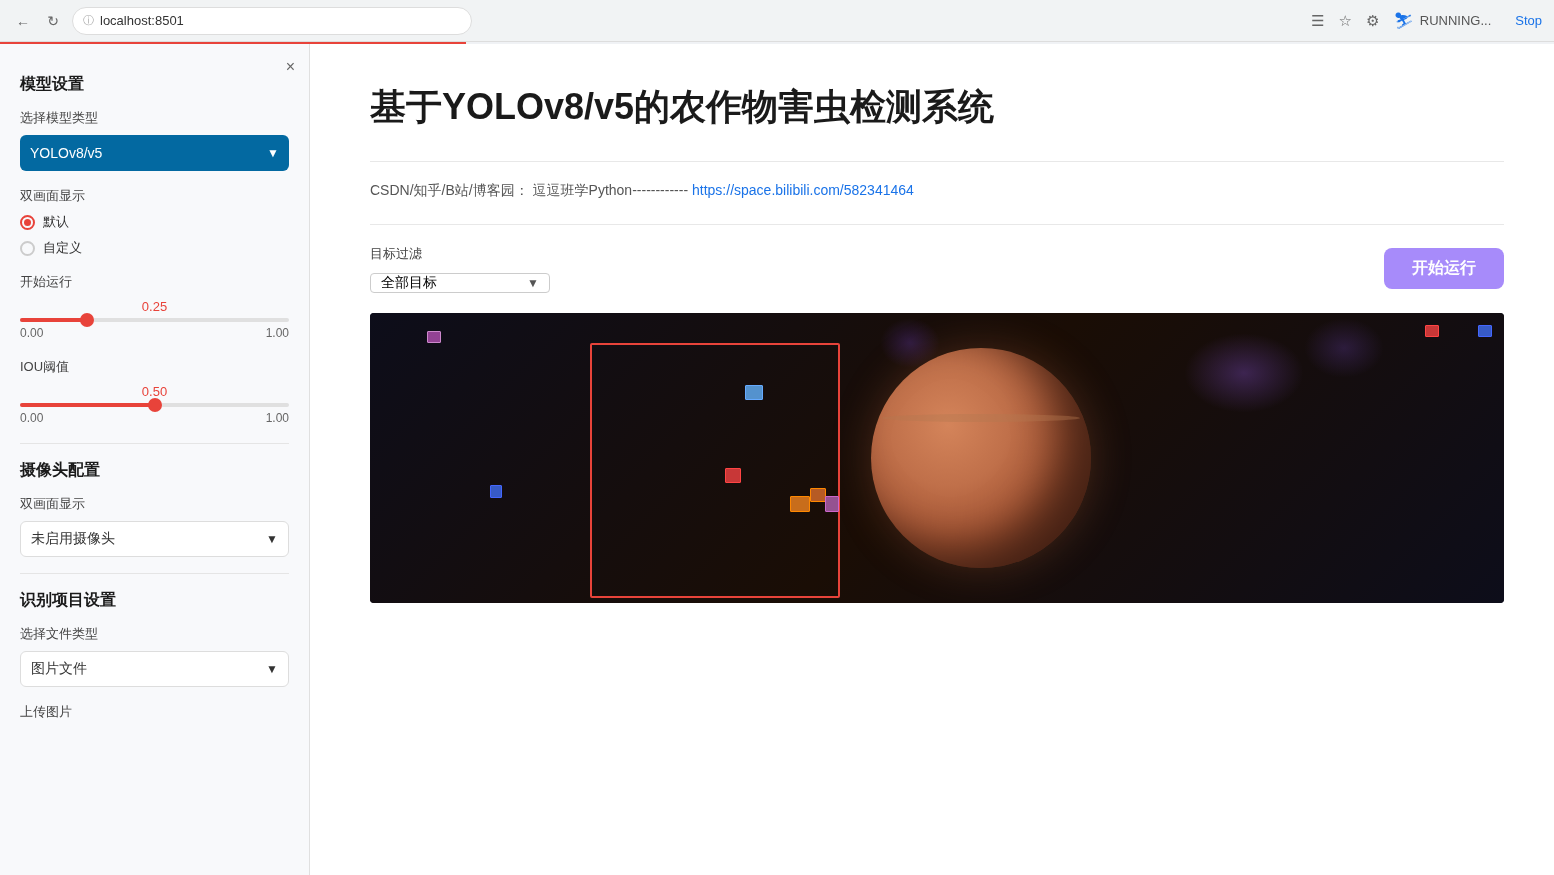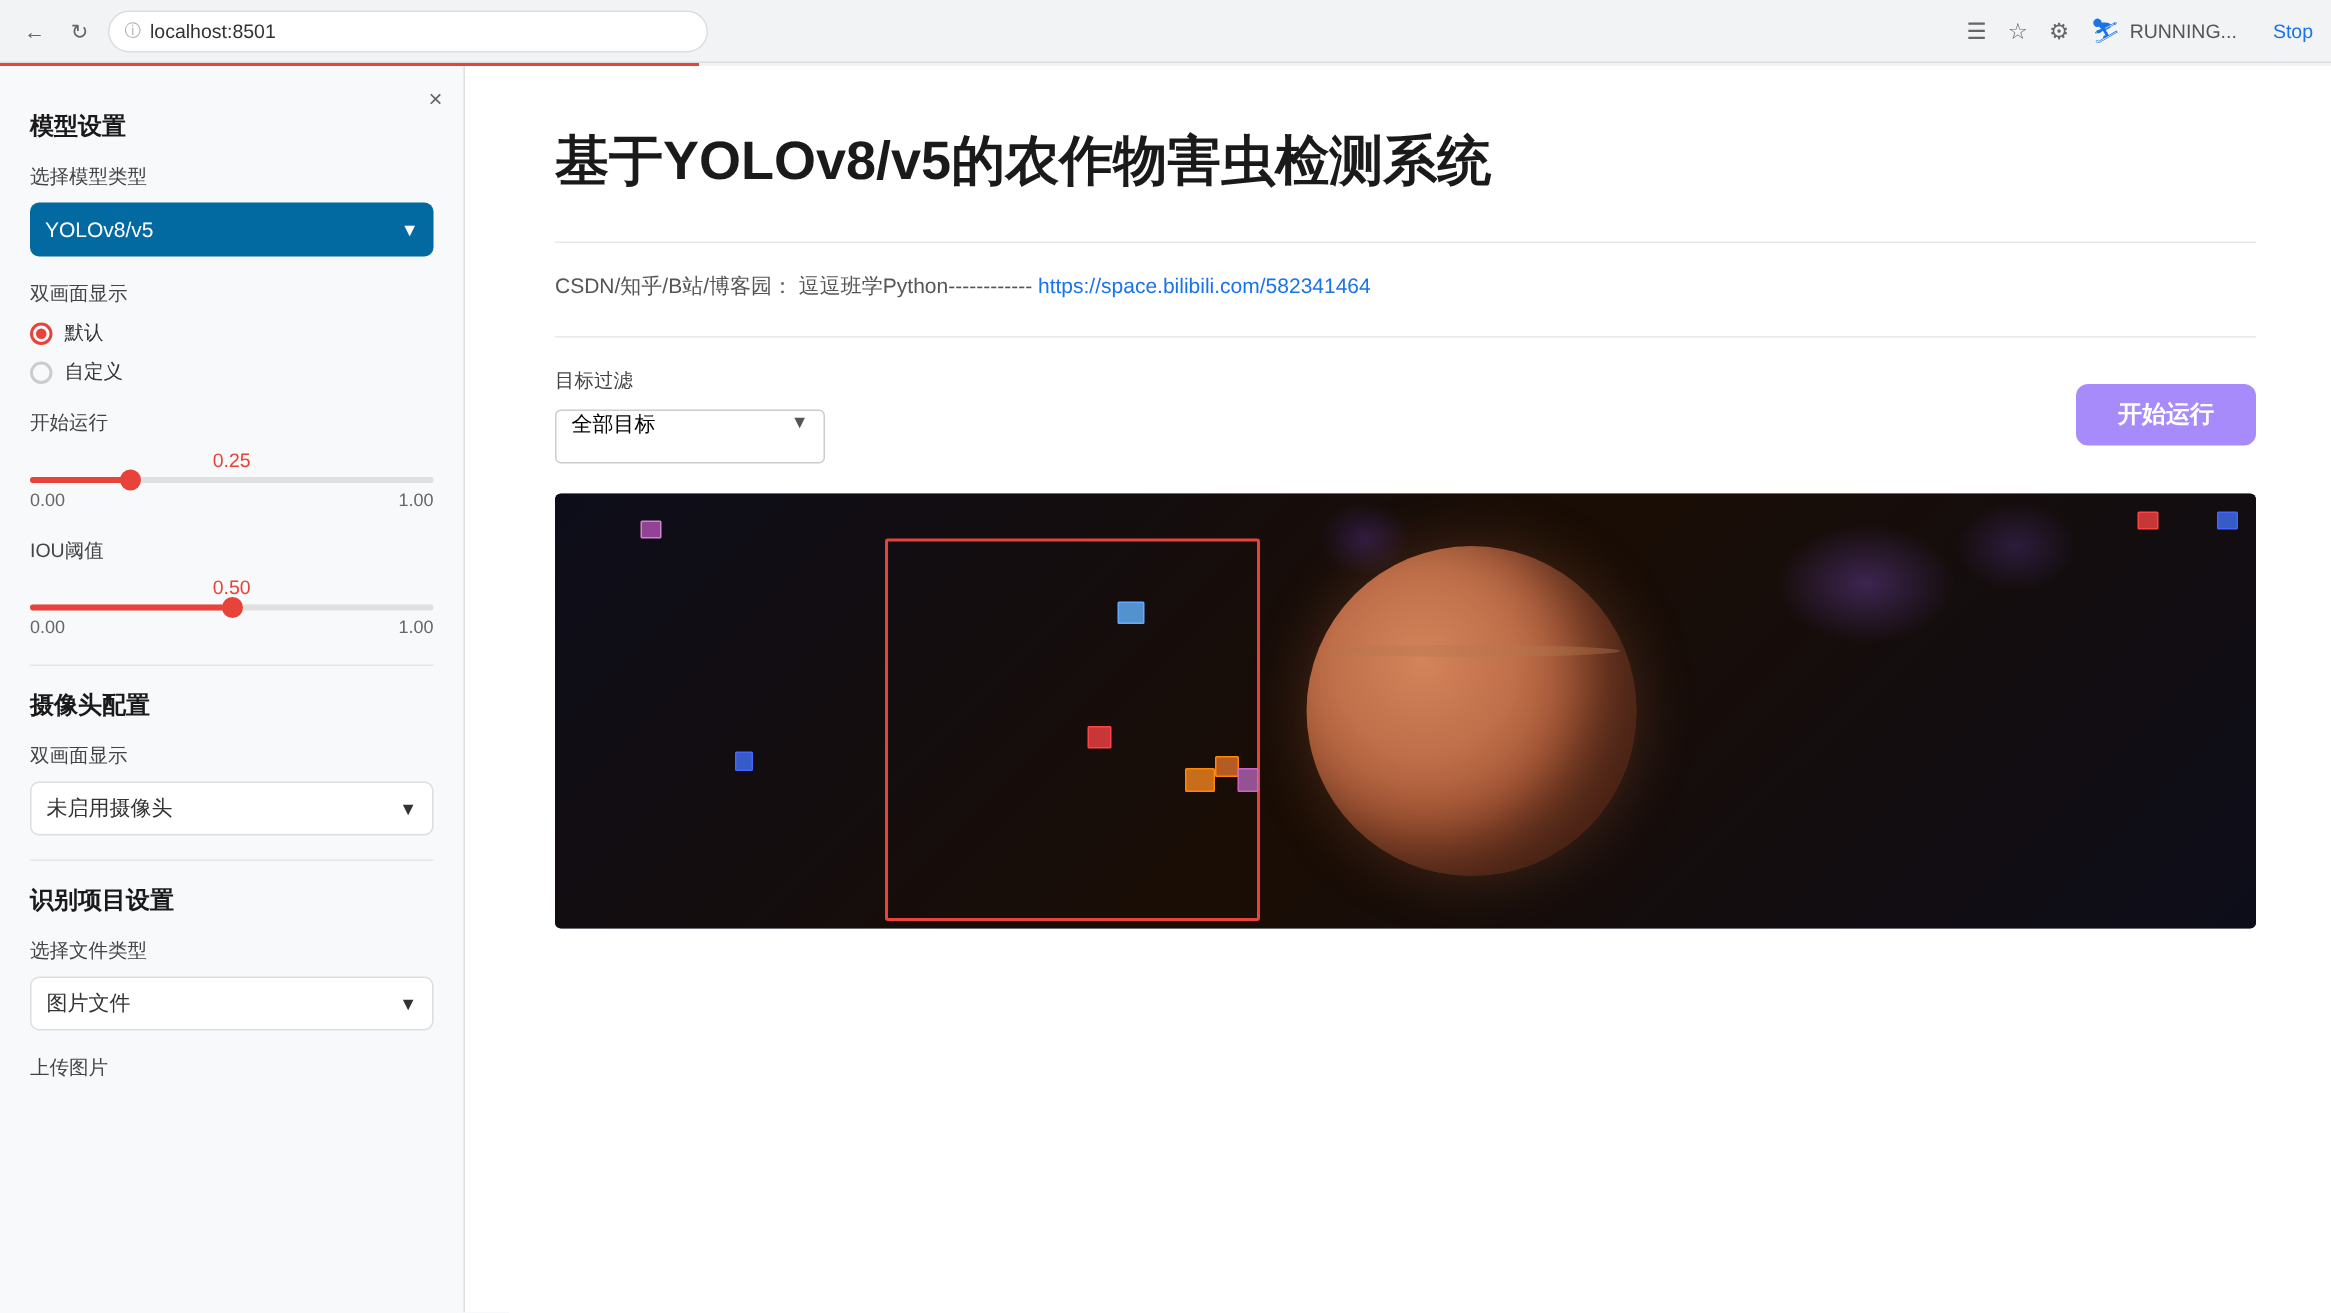--- a/index.html
+++ b/index.html
@@ -202,27 +202,27 @@
       gap: 40px;
       margin-bottom: 20px;
     }
     .display-mode-section .control-label {
       font-size: 13px; color: #444; margin-bottom: 10px;
     }
     .filter-section .control-label {
       font-size: 13px; color: #444; margin-bottom: 10px;
     }
     .filter-select {
-      width: 180px; height: 36px;
+      width: 180px; height: 20px;
       background: white;
       border: 1px solid #ccc;
       border-radius: 4px;
       padding: 0 10px;
       font-size: 14px;
-      display: flex; align-items: flex-start; justify-content: space-between;
+      display: flex; align-items: center; justify-content: space-between;
       cursor: pointer;
     }
     .start-btn {
       background: #a78bfa;
       color: white;
       border: none;
       border-radius: 8px;
       padding: 10px 28px;
       font-size: 16px;
       font-weight: 600;

